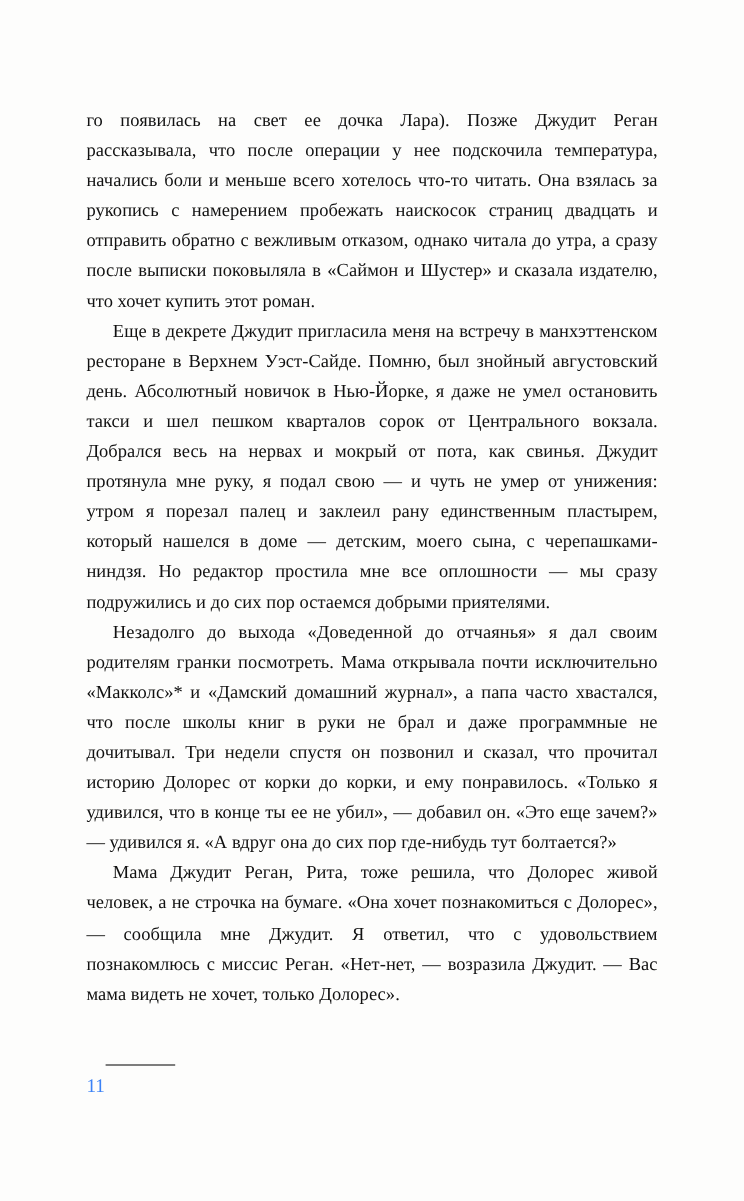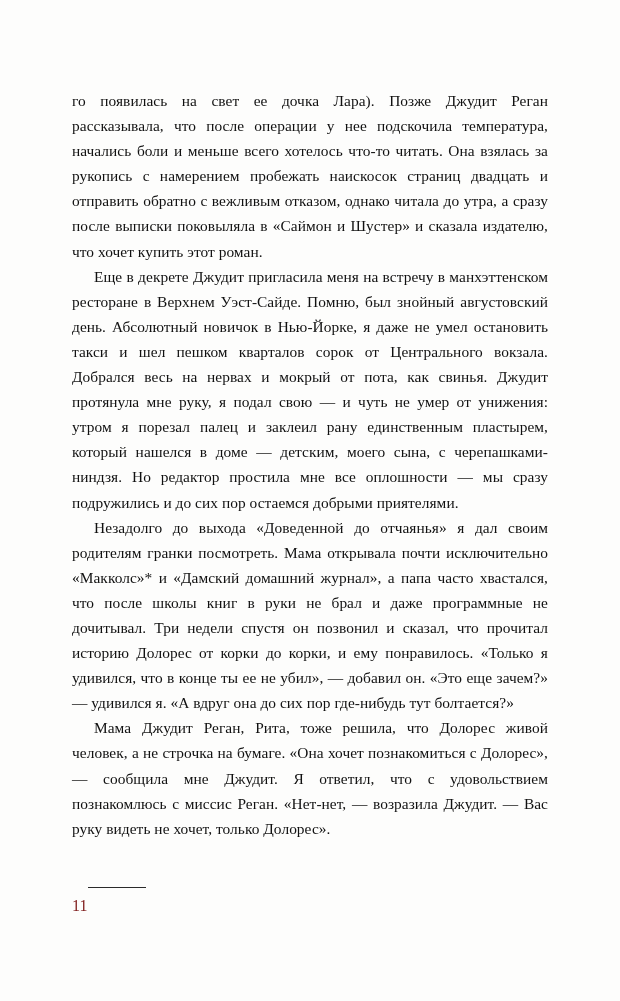--- a/index.html
+++ b/index.html
@@ -57,34 +57,34 @@
     font-size: 12.6px;
     line-height: 17px;
     color: #1a1a1a;
     padding-left: 18px;
   }
   .footnote-text .ital {
     font-style: italic;
   }
   .page-number {
     font-size: 16px;
-    color: #7f1d1d;
+    color: #3b82f6;
     padding-right: 2px;
   }
 </style>
 </head>
 <body>
 
 <div class="page">
 
   <div class="body-text">
     <p class="no-indent">го появилась на свет ее дочка Лара). Позже Джудит Реган рассказывала, что после операции у нее подскочила температура, начались боли и меньше всего хотелось что-то читать. Она взялась за рукопись с намерением пробежать наискосок страниц двадцать и отправить обратно с вежливым отказом, однако читала до утра, а сразу после выписки поковыляла в «Саймон и Шустер» и сказала издателю, что хочет купить этот роман.</p>
     <p>Еще в декрете Джудит пригласила меня на встречу в манхэттенском ресторане в Верхнем Уэст-Сайде. Помню, был знойный августовский день. Абсолютный новичок в Нью-Йорке, я даже не умел остановить такси и шел пешком кварталов сорок от Центрального вокзала. Добрался весь на нервах и мокрый от пота, как свинья. Джудит протянула мне руку, я подал свою — и чуть не умер от унижения: утром я порезал палец и заклеил рану единственным пластырем, который нашелся в доме — детским, моего сына, с черепашками-ниндзя. Но редактор простила мне все оплошности — мы сразу подружились и до сих пор остаемся добрыми приятелями.</p>
     <p>Незадолго до выхода «Доведенной до отчаянья» я дал своим родителям гранки посмотреть. Мама открывала почти исключительно «Макколс»* и «Дамский домашний журнал», а папа часто хвастался, что после школы книг в руки не брал и даже программные не дочитывал. Три недели спустя он позвонил и сказал, что прочитал историю Долорес от корки до корки, и ему понравилось. «Только я удивился, что в конце ты ее не убил», — добавил он. «Это еще зачем?» — удивился я. «А вдруг она до сих пор где-нибудь тут болтается?»</p>
-    <p>Мама Джудит Реган, Рита, тоже решила, что Долорес живой человек, а не строчка на бумаге. «Она хочет познакомиться с Долорес», — сообщила мне Джудит. Я ответил, что с удовольствием познакомлюсь с миссис Реган. «Нет-нет, — возразила Джудит. — Вас руку видеть не хочет, только Долорес».</p>
+    <p>Мама Джудит Реган, Рита, тоже решила, что Долорес живой человек, а не строчка на бумаге. «Она хочет познакомиться с Долорес», — сообщила мне Джудит. Я ответил, что с удовольствием познакомлюсь с миссис Реган. «Нет-нет, — возразила Джудит. — Вас мама видеть не хочет, только Долорес».</p>
   </div>
 
   <div class="footnote-area">
     <div class="footnote-rule"></div>
     <div class="footnote-row">
       <div class="page-number">11</div>
     </div>
   </div>
 
 </div>

